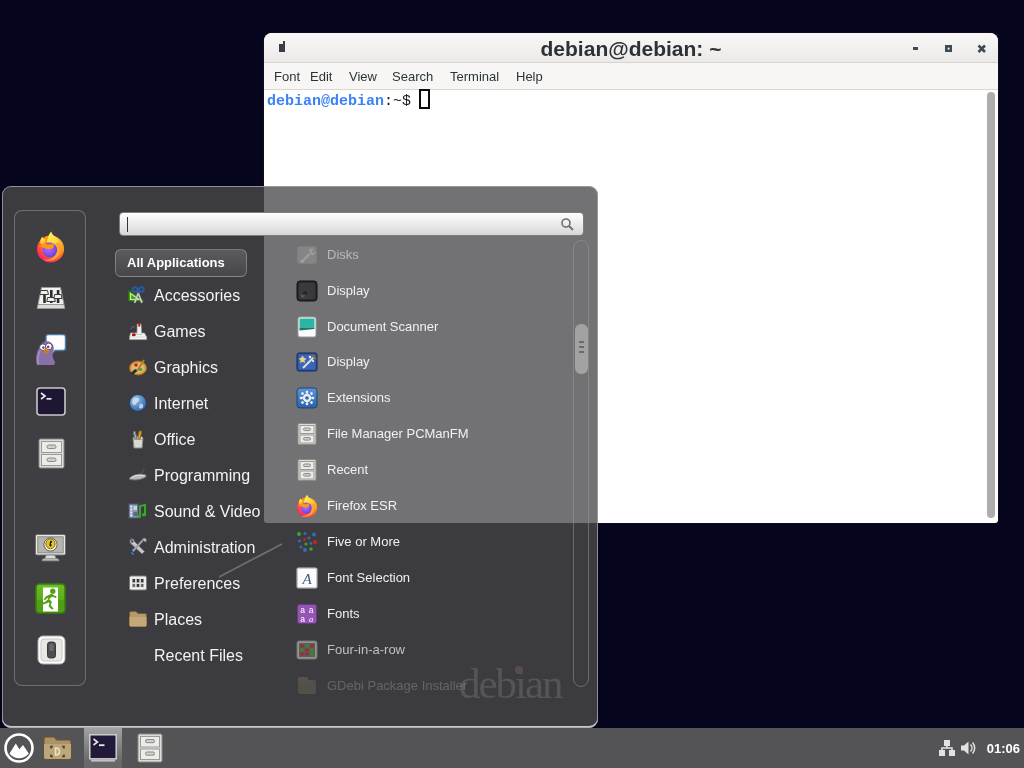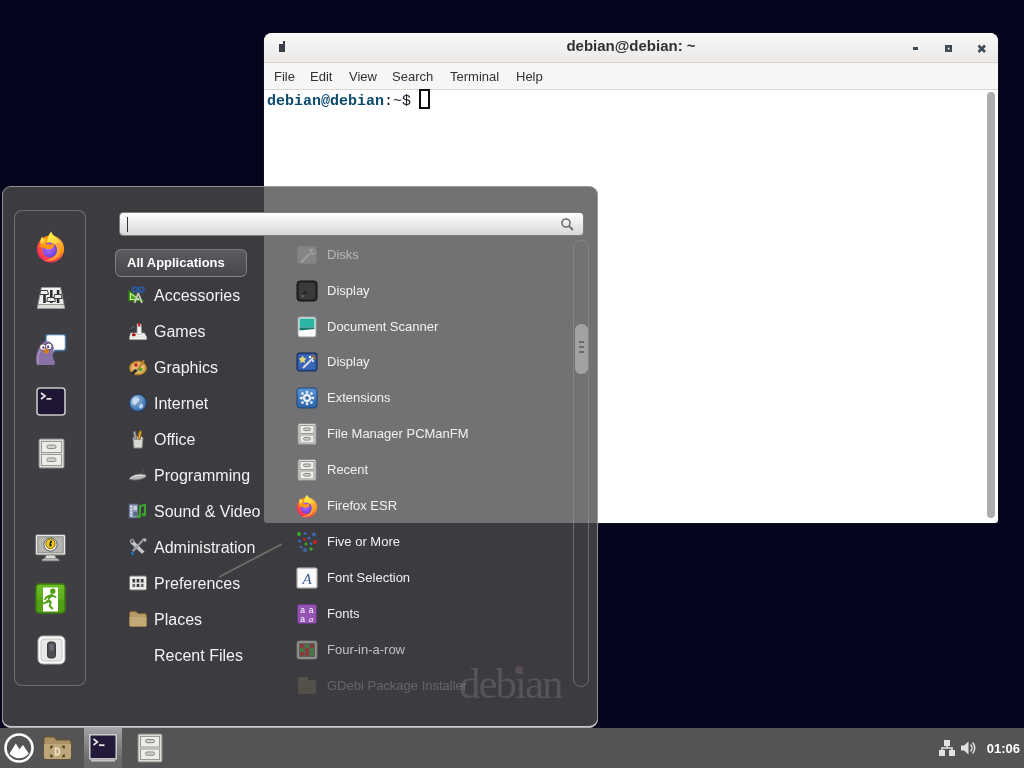--- a/index.html
+++ b/index.html
@@ -15,38 +15,38 @@
     box-shadow:0 0 0 1px rgba(20,20,30,0.55);
   }
   #term-header {
     position:absolute; left:0; top:0; right:0; height:30px;
     background:linear-gradient(#f9f8f7,#eceae8);
     border-bottom:1px solid #d8d4d0;
     border-radius:8px 8px 0 0;
   }
   #term-title {
     position:absolute; width:100%; top:4px; text-align:center;
-    font-size:15px; font-weight:bold; color:#2d3234;
+    font-size:21px; font-weight:bold; color:#2d3234;
   }
   #term-menubar {
     position:absolute; left:0; top:30px; right:0; height:27px;
     background:#f7f6f5; border-bottom:1px solid #dbd8d4;
     font-size:13px; color:#2e3436;
   }
   #term-menubar span { position:absolute; top:6px; }
   #term-content {
     position:absolute; left:1px; top:58px; right:1px; bottom:1px;
     background:#fff; border-radius:0 0 3px 3px;
   }
   #prompt {
     position:absolute; left:2px; top:1px;
     font-family:"Liberation Mono", monospace; font-size:15px; line-height:20px;
     color:#171421; white-space:pre;
   }
-  #prompt b { color:#0c4a6e;text-align:center; }
+  #prompt b { color:#3b82f6;text-align:center; }
   #cursor {
     position:absolute; left:154px; top:-2px; width:11px; height:20px;
     border:2px solid #0b0b0b;
   }
   #term-scroll {
     position:absolute; right:2px; top:1px; width:8px; height:426px;
     background:#adadad; border-radius:4px;
   }
 
   
@@ -127,21 +127,21 @@
       </svg>
     <svg style="position:absolute;left:680px;top:11px" width="10" height="10" viewBox="0 0 10 10">
         <rect x="1" y="1" width="7" height="7" fill="#3c4b54"></rect>
         <rect x="3.7" y="3.7" width="1.8" height="1.8" fill="#fff"></rect>
       </svg>
     <svg style="position:absolute;left:713px;top:11px" width="10" height="10" viewBox="0 0 10 10">
         <path d="M1.5 1.5 L8 8 M8 1.5 L1.5 8" stroke="#3c4b54" stroke-width="2.6"></path>
       </svg>
   </div>
   <div id="term-menubar">
-    <span style="left:10px">File</span>
+    <span style="left:10px">Font</span>
     <span style="left:46px">Edit</span>
     <span style="left:85px">View</span>
     <span style="left:128px">Search</span>
     <span style="left:186px">Terminal</span>
     <span style="left:252px">Help</span>
   </div>
   <div id="term-content">
     <div id="prompt"><b>debian@debian</b>:~$ </div>
     <div id="cursor"></div>
     <div id="term-scroll"></div>

